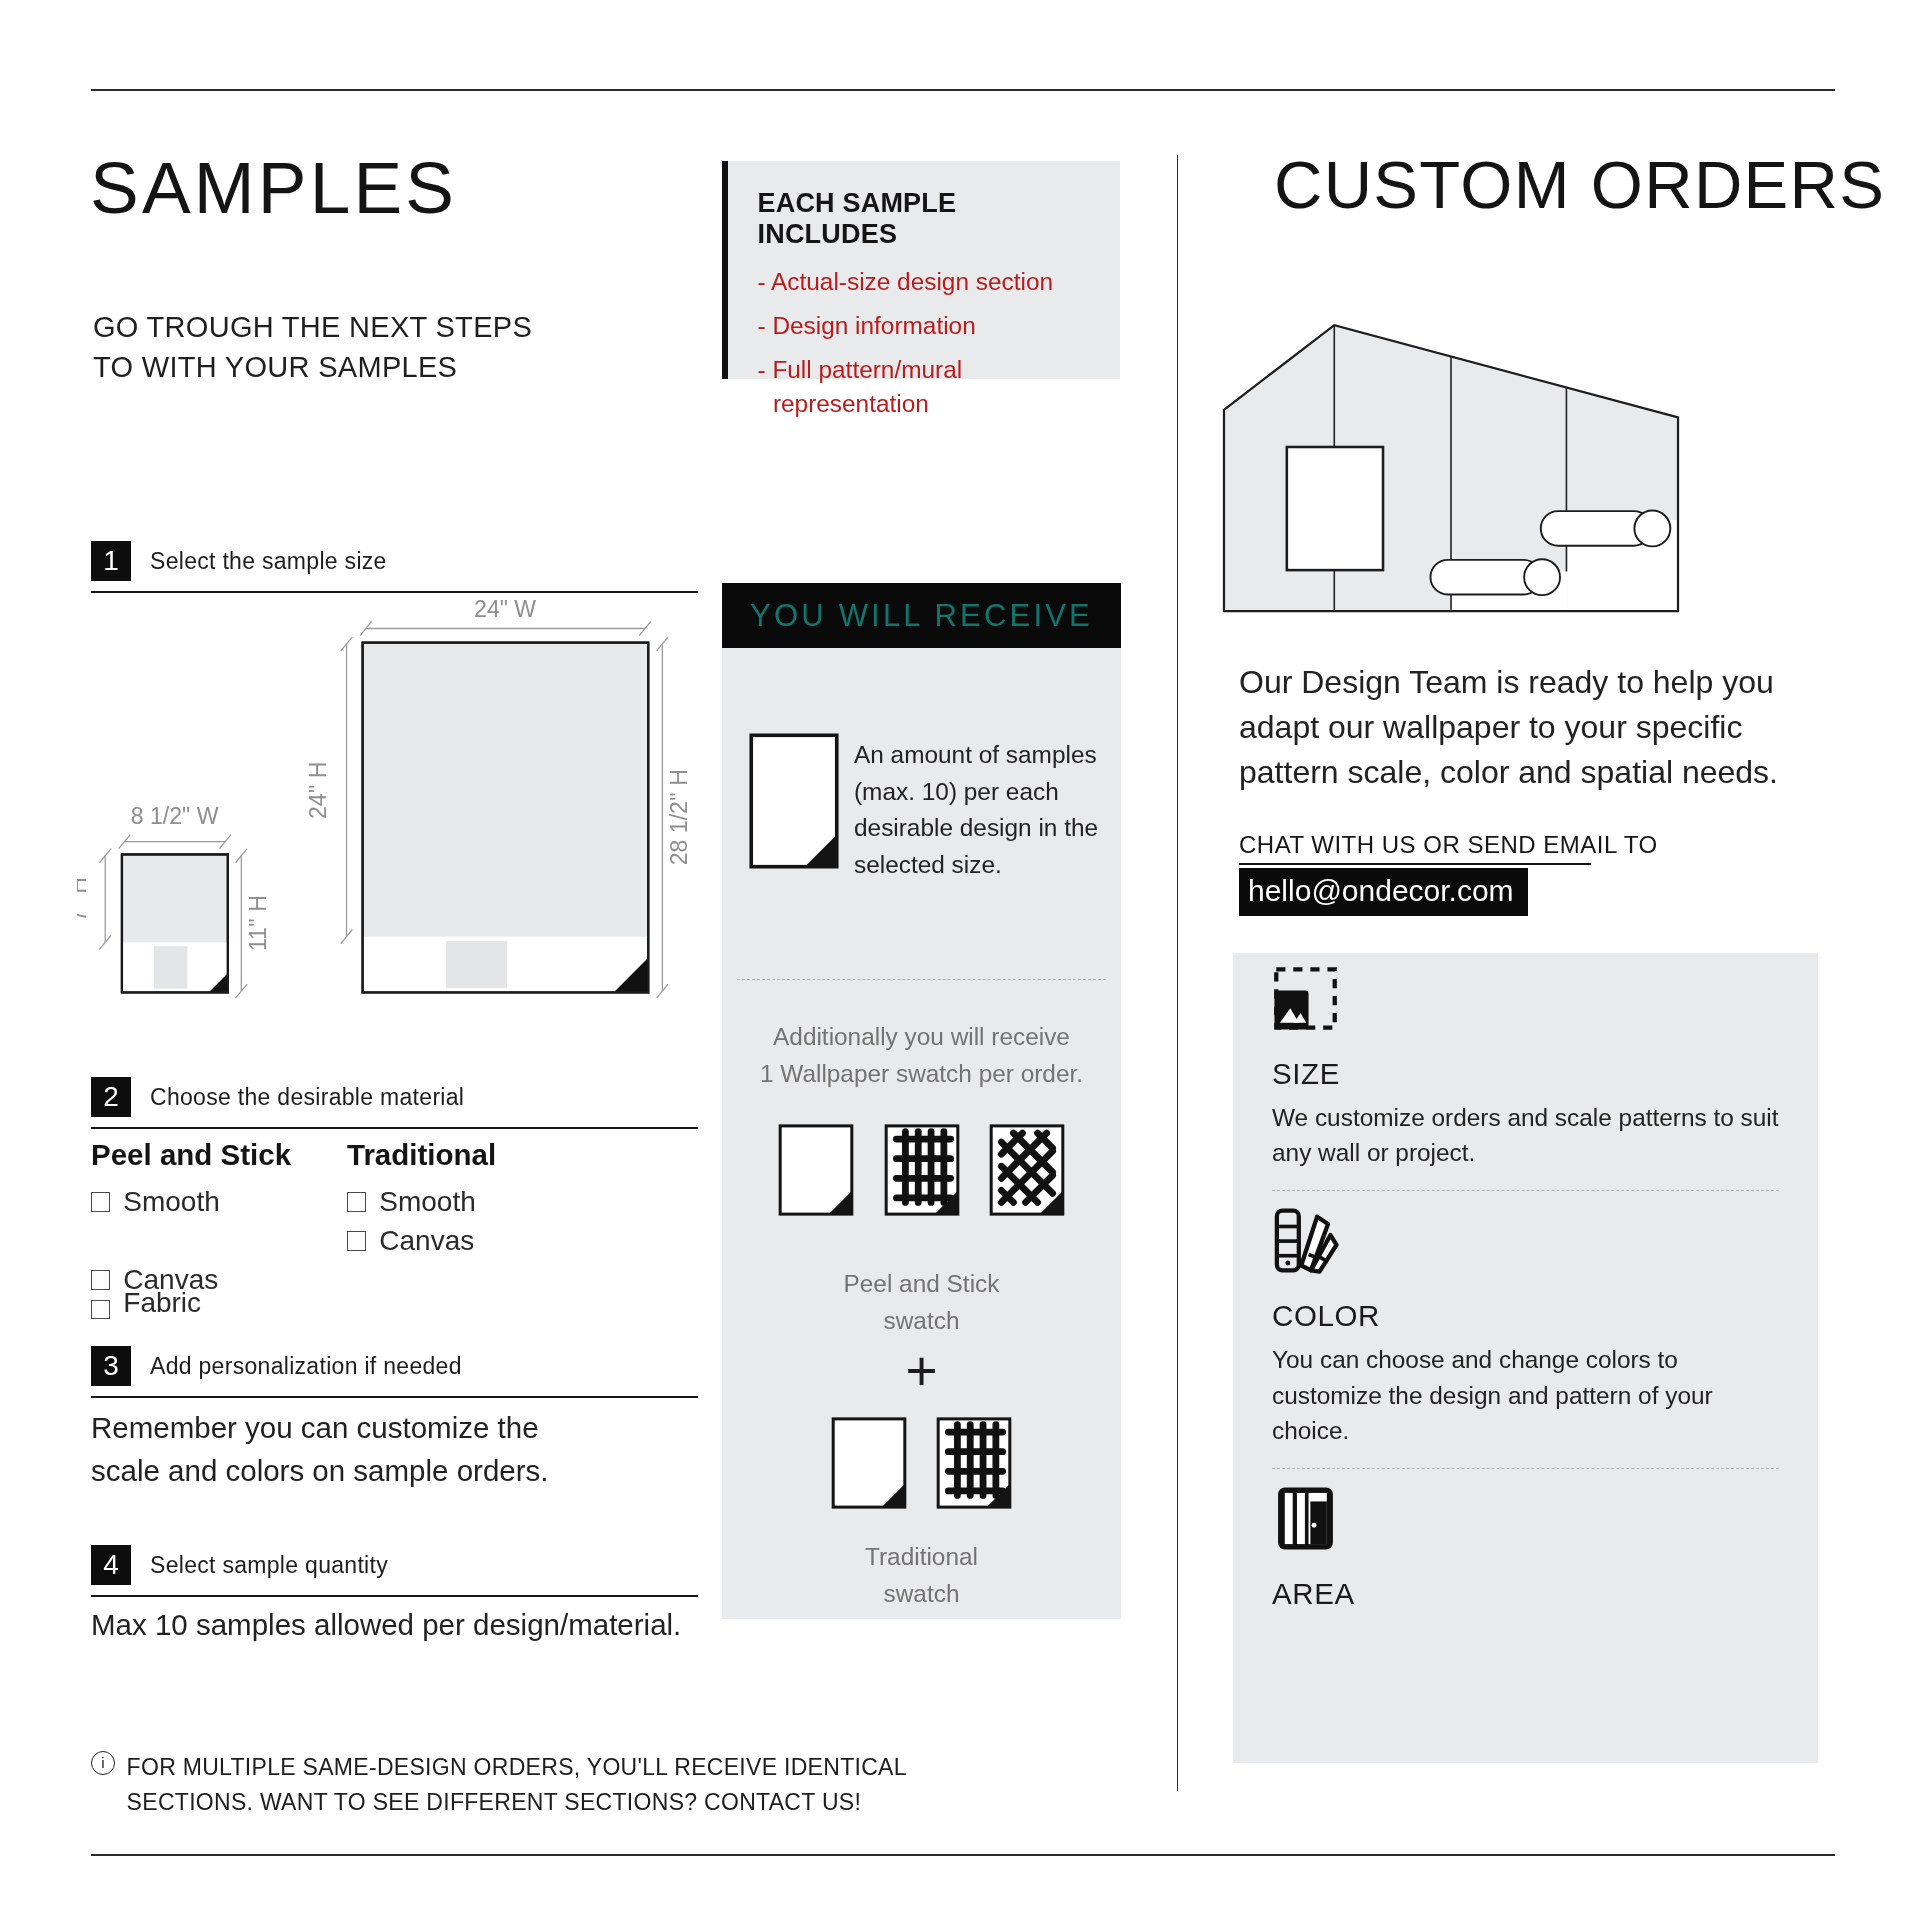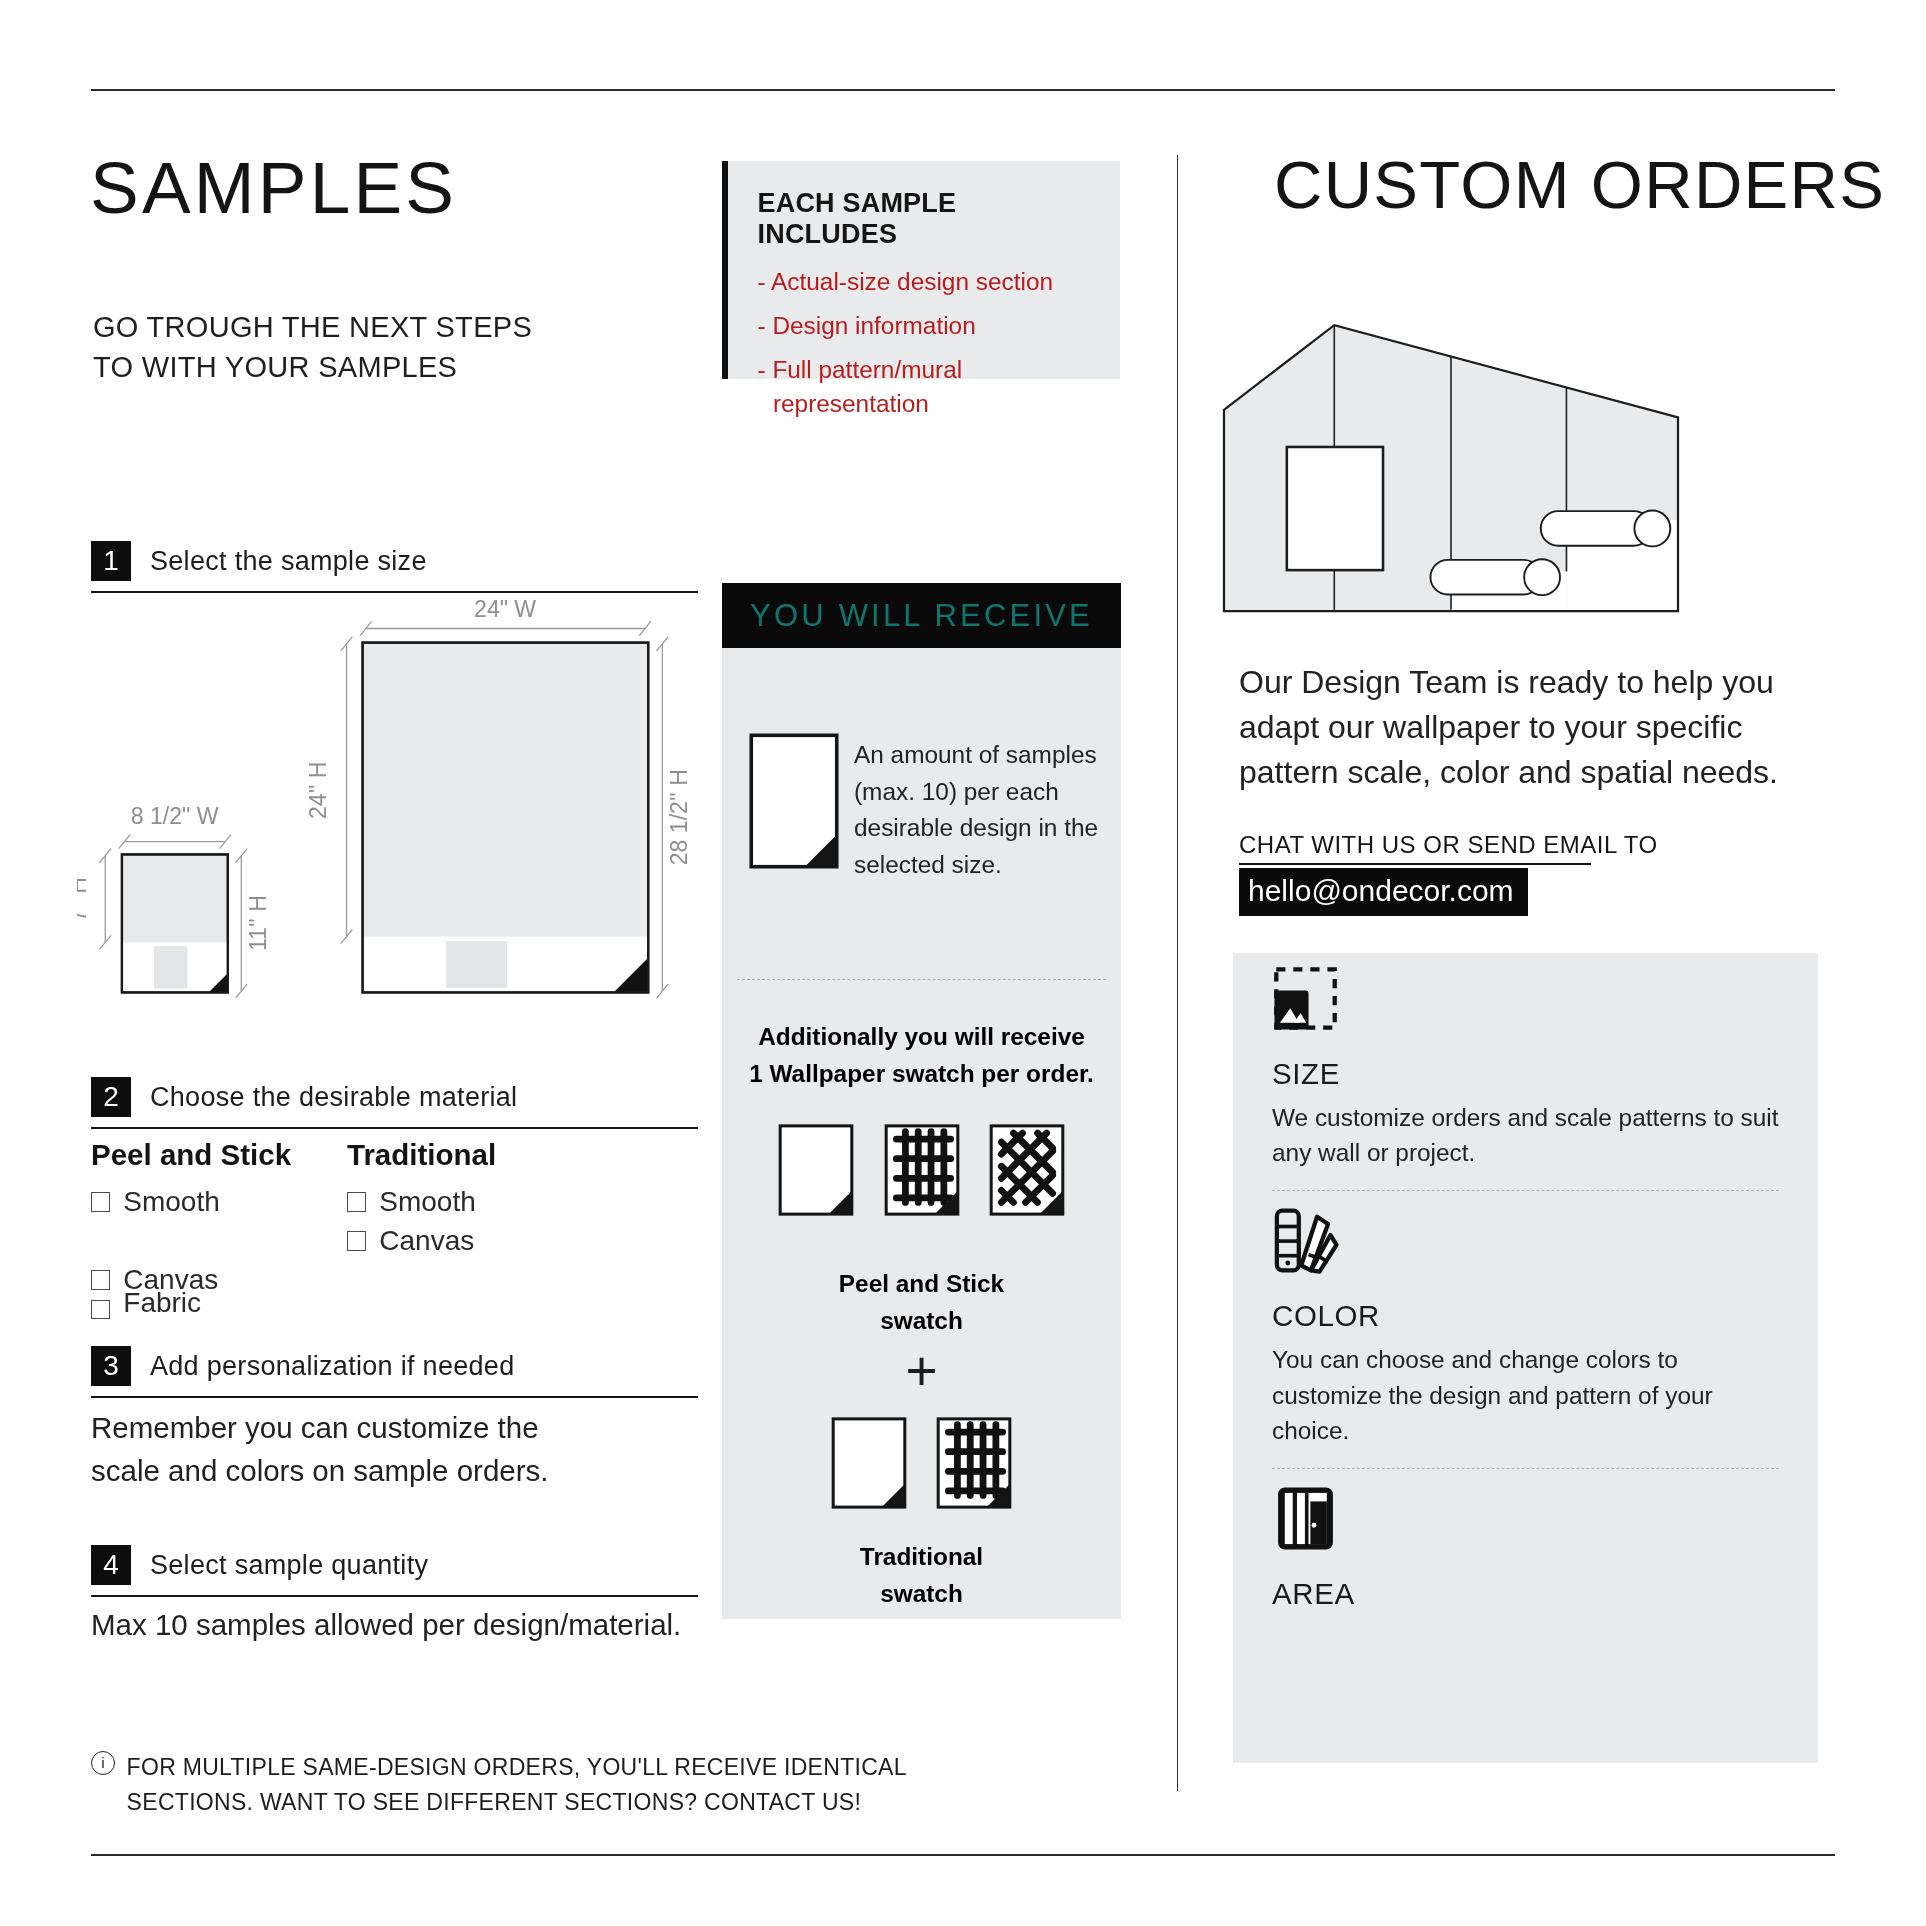--- a/index.html
+++ b/index.html
@@ -7,21 +7,21 @@
   .abs{position:absolute;}
   .rule{position:absolute;background:#2b2b2b;height:1.9px;}
   .vdivider{position:absolute;background:#2b2b2b;width:1.3px;}
 
   
   .samples-title{position:absolute;left:90px;top:146px;font-size:73px;font-weight:300;letter-spacing:3.2px;color:#141414;}
   .subtitle{position:absolute;left:93px;top:307px;font-size:29px;font-weight:400;letter-spacing:0.3px;line-height:1.38;color:#1f1f1f;}
 
   .step-header{position:absolute;left:91px;width:607px;border-bottom:2.6px solid #161616;padding-bottom:10.3px;display:flex;align-items:center;gap:19px;}
   .step-num{width:40px;height:40px;background:#0d0d0d;color:#ffffff;font-size:28px;display:flex;align-items:center;justify-content:center;flex:0 0 auto;}
-  .step-label{font-size:27px;color:#1d1d1d;letter-spacing:0.3px;}
+  .step-label{font-size:23px;color:#1d1d1d;letter-spacing:0.3px;}
 
   .diagram-svg{position:absolute;left:77px;top:591px;}
   .dim-label{font-size:36px;fill:#8f8f8f;font-weight:300;}
 
   .mat-title{position:absolute;font-size:29.5px;font-weight:700;color:#141414;}
   .mat-option{position:absolute;font-size:28px;font-weight:300;color:#2a2a2a;display:flex;align-items:center;gap:13px;}
   .checkbox{width:17.3px;height:17.3px;border:1.9px solid #4a4a4a;display:inline-block;flex:0 0 auto;}
 
   .body-text{position:absolute;font-size:29.5px;font-weight:300;line-height:1.45;color:#222222;}
 
@@ -31,21 +31,21 @@
 
   
   .includes-box{position:absolute;left:722px;top:161px;width:398px;height:218px;background:#e9eaeb;border-left:6.4px solid #111111;box-sizing:border-box;padding:27px 19px 0 29.5px;}
   .includes-title{font-size:27px;font-weight:700;color:#141414;letter-spacing:0.2px;}
   .includes-item{font-size:24.4px;font-weight:300;line-height:1.42;color:#b91c1c;margin-top:9px;padding-left:15.4px;text-indent:-15.4px;}
 
   .receive-banner{position:absolute;left:722px;top:583px;width:399px;height:65px;background:#0a0a0a;color:#0f766e;display:flex;align-items:center;justify-content:center;font-size:31px;letter-spacing:3.2px;font-weight:300;}
   .receive-panel{position:absolute;left:722px;top:648px;width:399px;height:971px;background:#e9eaeb;}
   .amount-text{position:absolute;left:132px;top:89px;width:247px;font-size:24.4px;font-weight:300;line-height:1.5;color:#222;}
   .dashed-div{border-top:1.3px dashed #aeaeae;}
-  .centered-text{position:absolute;left:0;width:100%;text-align:center;font-size:24.4px;font-weight:700;line-height:1.5;color:#000000;}
+  .centered-text{position:absolute;left:0;width:100%;text-align:center;font-size:24.4px;font-weight:400;line-height:1.5;color:#737373;}
   .swatch-row{position:absolute;left:0;width:100%;display:flex;justify-content:center;gap:29.5px;}
 
   
   .custom-title{position:absolute;left:1274px;top:146px;font-size:67px;font-weight:300;letter-spacing:1.3px;color:#141414;}
   .intro-text{position:absolute;left:1239px;top:660px;width:591px;font-size:32px;font-weight:300;line-height:1.4;color:#222;}
   .chat-label{position:absolute;left:1239px;top:831px;font-size:24px;font-weight:400;letter-spacing:0.5px;color:#161616;}
   .chat-underline{position:absolute;left:1239px;top:863px;width:352px;height:1.9px;background:#141414;}
   .email-chip{position:absolute;left:1239px;top:868px;background:#0a0a0a;color:#ffffff;font-size:30px;font-weight:300;padding:6.4px 14px 7.7px 9px;display:inline-block;}
   .custom-panel{position:absolute;left:1233px;top:953px;width:585px;height:810px;background:#e9eaeb;box-sizing:border-box;padding:12px 39px 0 39px;}
   .feature-heading{font-size:29.5px;font-weight:400;letter-spacing:0.6px;color:#1a1a1a;margin-top:23px;}

